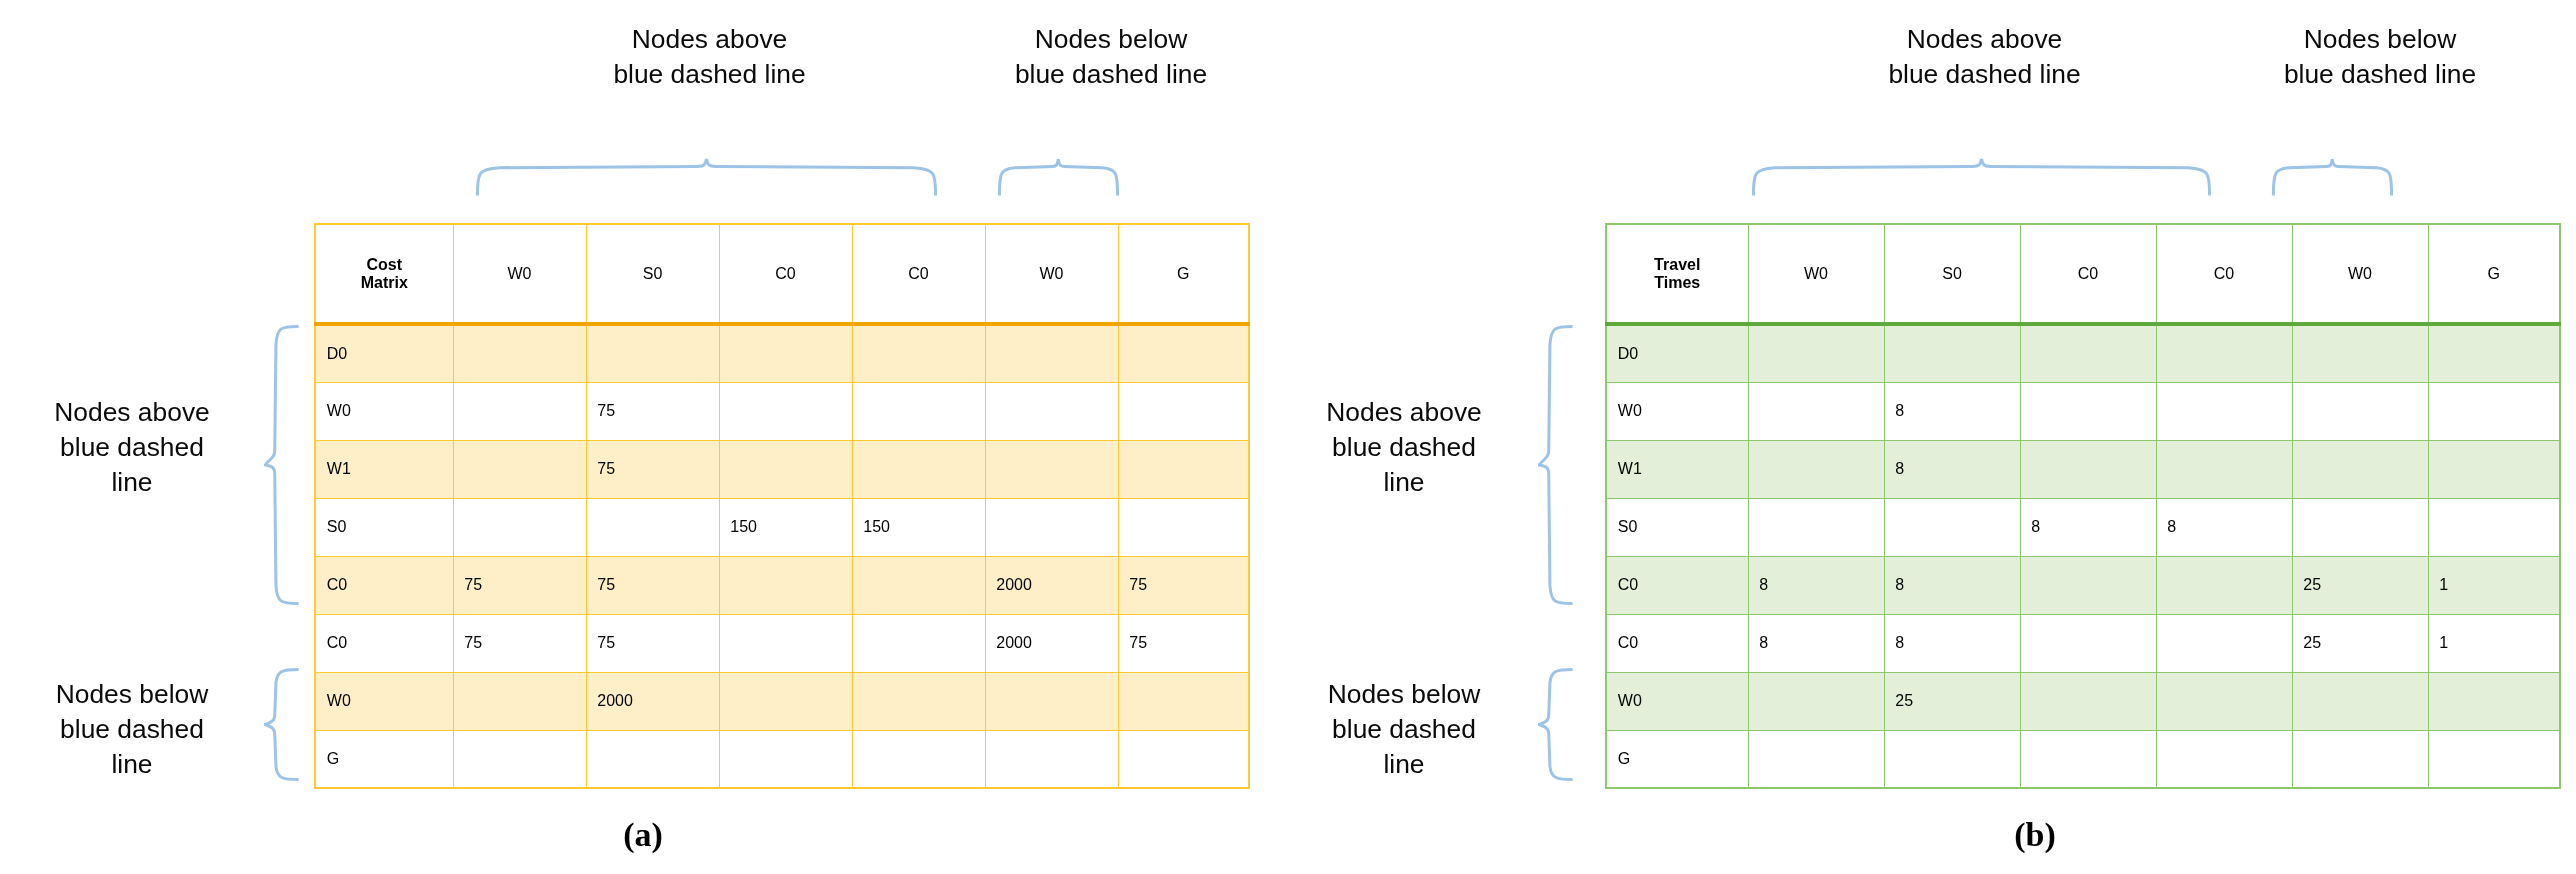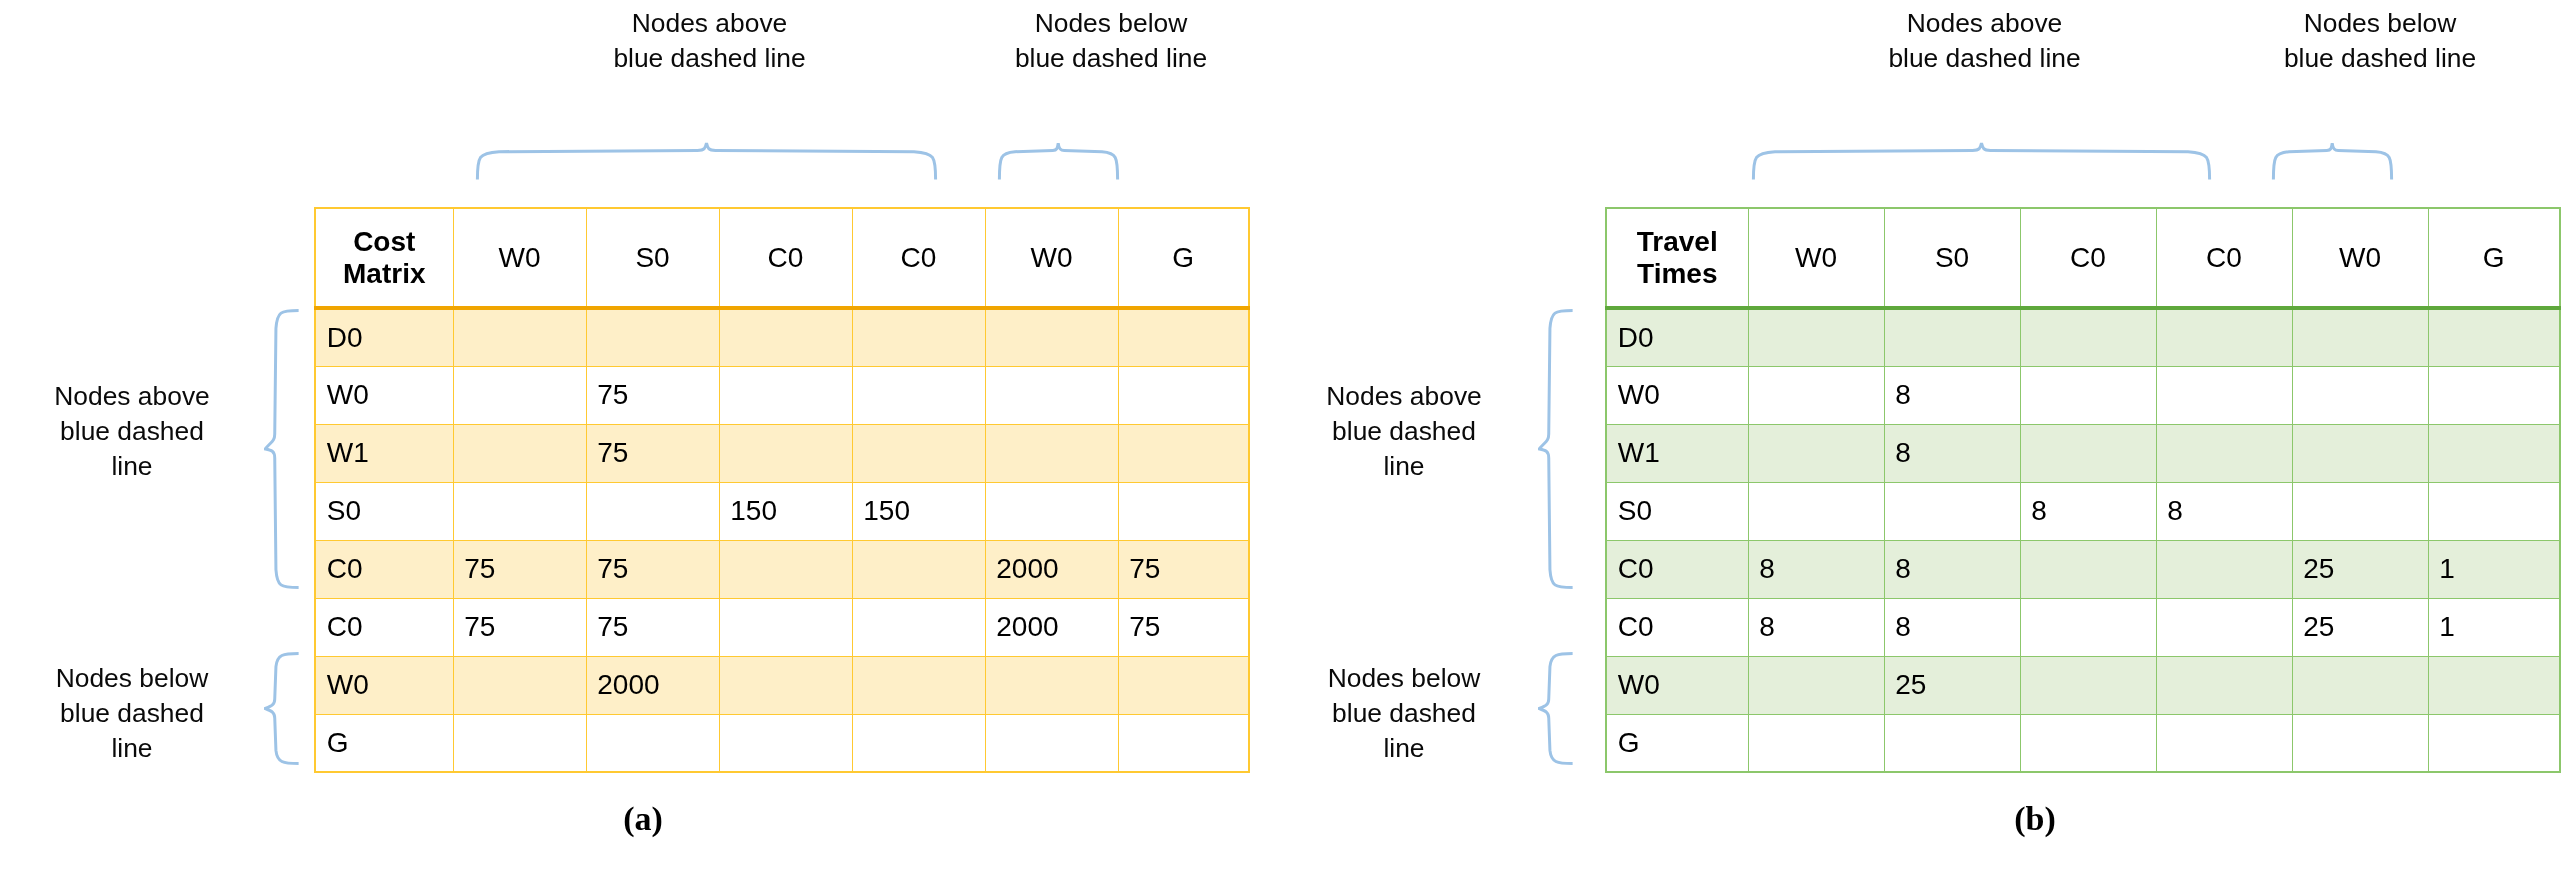--- a/index.html
+++ b/index.html
@@ -17,21 +17,21 @@
     position: relative;
   }
 
   .figure-root {
     position: absolute;
     inset: 0;
   }
 
   .panel {
     position: absolute;
-    top: 0;
+    top: 16px;
     height: 846px;
   }
   .panel-a { left: 0px;    width: 1286px; }
   .panel-b { left: 1290px; width: 1286px; }
 
   
   .top-annot {
     position: absolute;
     text-align: center;
     font-size: 26.4px;
@@ -59,21 +59,21 @@
     line-height: 1.33;
     color: #0a0a0a;
     white-space: pre-line;
   }
 
   
   .matrix {
     position: absolute;
     border-collapse: collapse;
     table-layout: fixed;
-    font-size: 28px;
+    font-size: 16px;
   }
   .matrix td, .matrix th {
     padding: 0 0 0 10.8px;
     margin: 0;
     text-align: left;
     vertical-align: middle;
     font-weight: normal;
     height: 58px;
     box-sizing: border-box;
     overflow: hidden;

